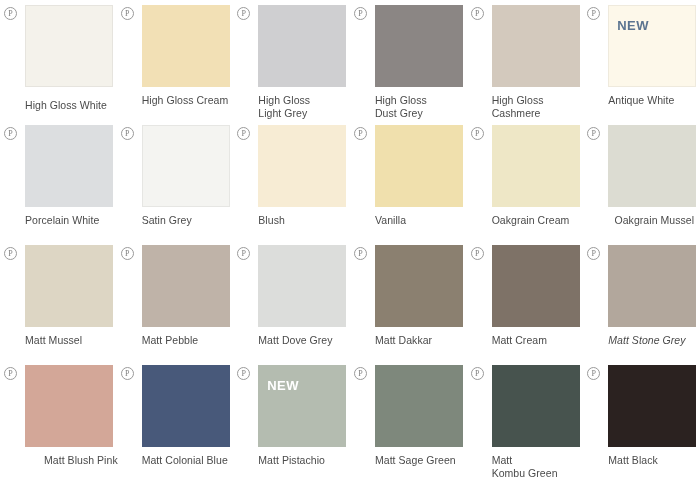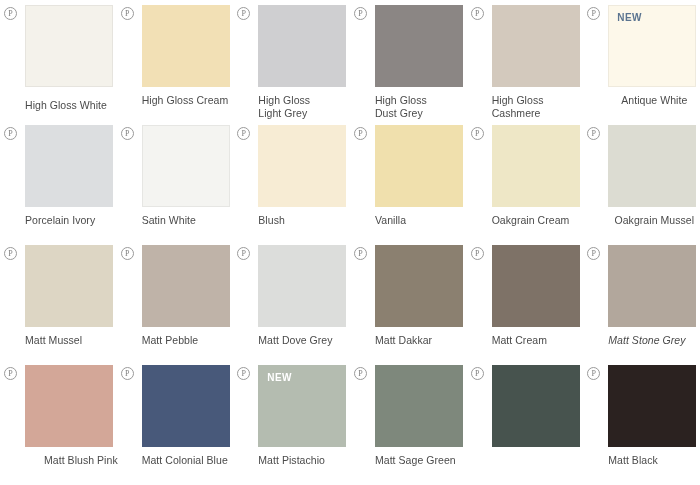--- a/index.html
+++ b/index.html
@@ -50,22 +50,22 @@
     height: 82px;
     position: relative;
     overflow: hidden;
   }
   .swatch-chip.bordered {
     box-shadow: inset 0 0 0 1px rgba(0,0,0,0.055);
   }
   .new-tag {
     position: absolute;
     left: 9px;
-    top: 7px;
-    font-size: 10px;
+    top: 13px;
+    font-size: 13px;
     font-weight: bold;
     letter-spacing: 0.4px;
     font-family: "Liberation Sans", sans-serif;
   }
   .swatch-label {
     margin-top: 7px;
     width: 92px;
     font-size: 10.5px;
     line-height: 12.5px;
     color: #4a4a4a;
@@ -103,31 +103,31 @@
       <div class="badge-icon">P</div>
       <div class="swatch-chip" style="background-color: rgb(211, 201, 189);"></div>
       <div class="swatch-label" style="color: rgb(74, 74, 74);">High Gloss
 Cashmere</div>
     </div>
     <div class="swatch-cell">
       <div class="badge-icon">P</div>
       <div class="swatch-chip bordered" style="background-color: rgb(253, 248, 234);">
         <span class="new-tag" style="color: rgb(91, 116, 144);">NEW</span>
       </div>
-      <div class="swatch-label" style="color: rgb(74, 74, 74); text-align: center;">Antique White</div>
+      <div class="swatch-label" style="color: rgb(74, 74, 74);">Antique White</div>
     </div>
     <div class="swatch-cell">
       <div class="badge-icon">P</div>
       <div class="swatch-chip" style="background-color: rgb(220, 222, 224);"></div>
-      <div class="swatch-label" style="color: rgb(74, 74, 74);">Porcelain Ivory</div>
+      <div class="swatch-label" style="color: rgb(74, 74, 74);">Porcelain White</div>
     </div>
     <div class="swatch-cell">
       <div class="badge-icon">P</div>
       <div class="swatch-chip bordered" style="background-color: rgb(244, 244, 241);"></div>
-      <div class="swatch-label" style="color: rgb(74, 74, 74);">Satin White</div>
+      <div class="swatch-label" style="color: rgb(74, 74, 74);">Satin Grey</div>
     </div>
     <div class="swatch-cell">
       <div class="badge-icon">P</div>
       <div class="swatch-chip" style="background-color: rgb(247, 236, 212);"></div>
       <div class="swatch-label" style="color: rgb(74, 74, 74);">Blush</div>
     </div>
     <div class="swatch-cell">
       <div class="badge-icon">P</div>
       <div class="swatch-chip" style="background-color: rgb(240, 224, 173);"></div>
       <div class="swatch-label" style="color: rgb(74, 74, 74);">Vanilla</div>
@@ -190,19 +190,21 @@
       <div class="swatch-label" style="color: rgb(74, 74, 74);">Matt Pistachio</div>
     </div>
     <div class="swatch-cell">
       <div class="badge-icon">P</div>
       <div class="swatch-chip" style="background-color: rgb(126, 136, 124);"></div>
       <div class="swatch-label" style="color: rgb(74, 74, 74);">Matt Sage Green</div>
     </div>
     <div class="swatch-cell">
       <div class="badge-icon">P</div>
       <div class="swatch-chip" style="background-color: rgb(71, 83, 78);"></div>
+      <div class="swatch-label" style="color: rgb(74, 74, 74);">Matt
+Kombu Green</div>
     </div>
     <div class="swatch-cell">
       <div class="badge-icon">P</div>
       <div class="swatch-chip" style="background-color: rgb(43, 34, 32);"></div>
       <div class="swatch-label" style="color: rgb(74, 74, 74);">Matt Black</div>
     </div>
   </div>
 
 </body></html>

